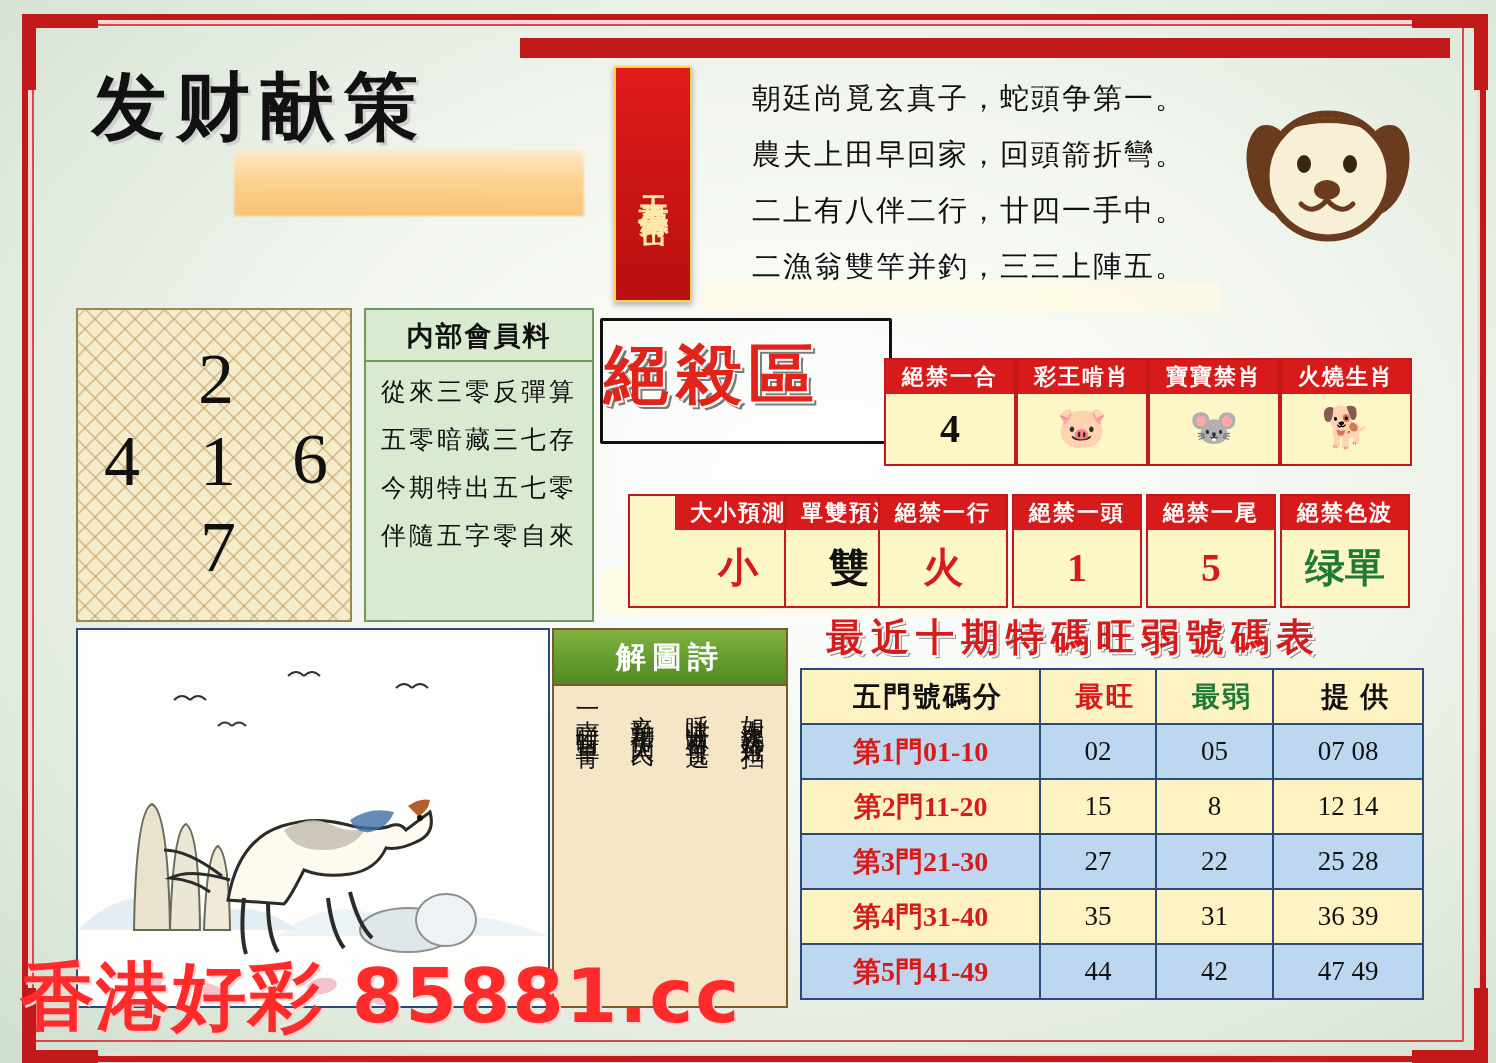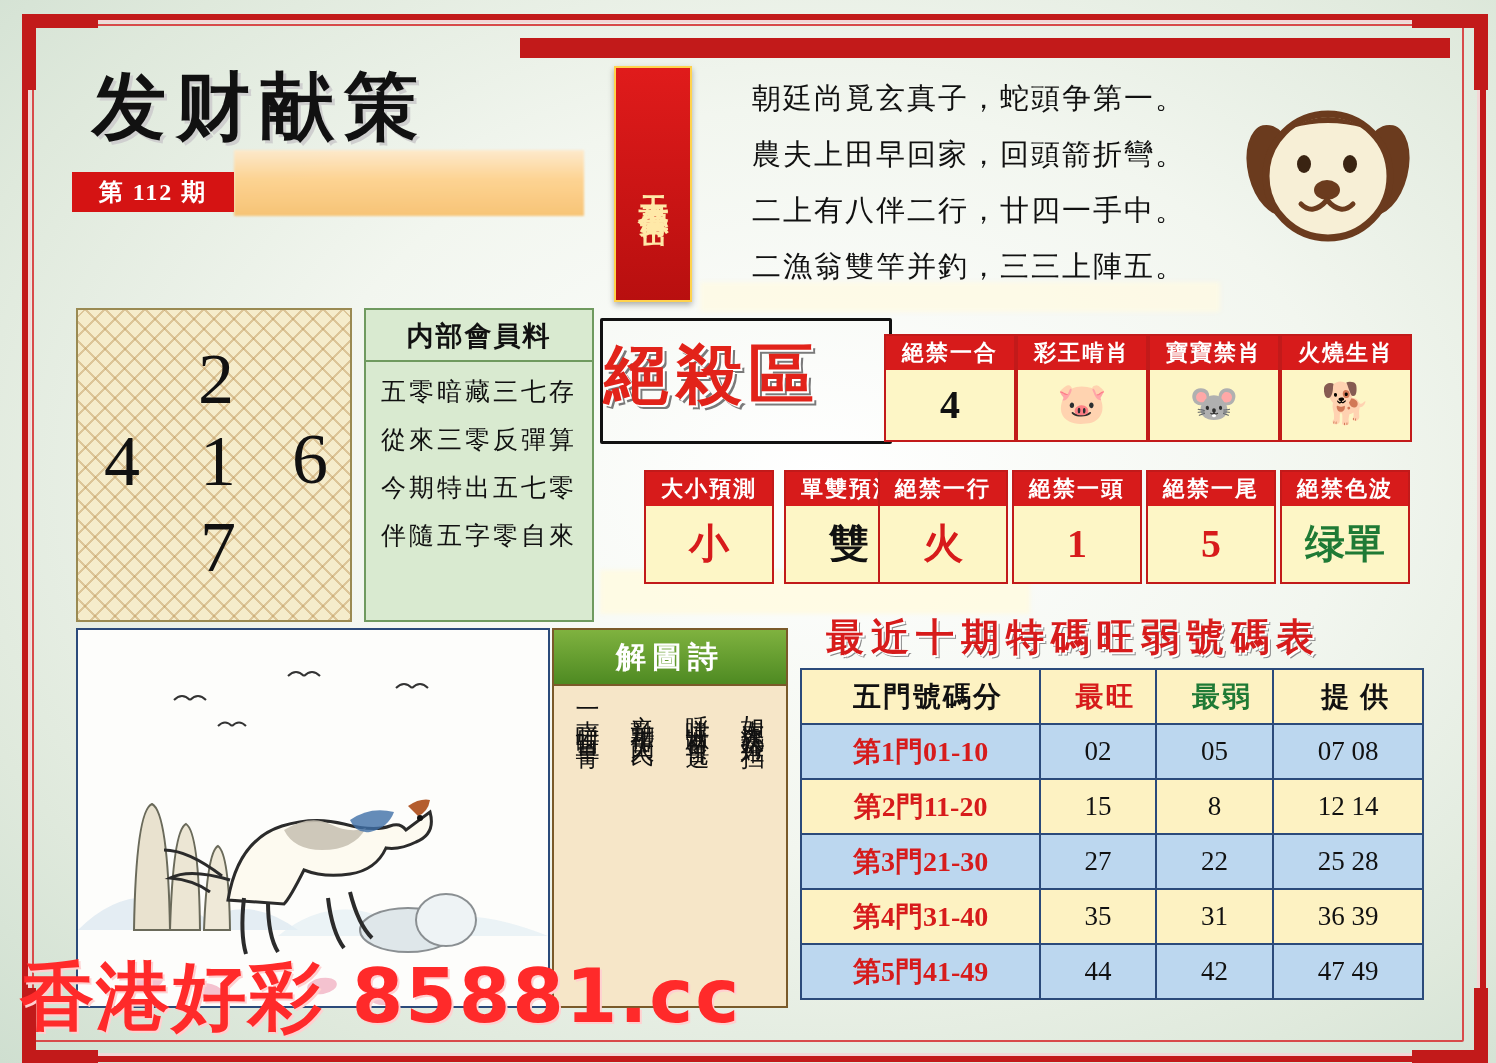--- a/index.html
+++ b/index.html
@@ -109,41 +109,41 @@
     position:absolute;left:604px;top:330px;
     font-size:66px;font-weight:bold;color:#e2231a;
     letter-spacing:6px;
     text-shadow:2px 2px 0 #fff,4px 4px 0 #7a7a7a;
     font-family:"DejaVu Serif",serif;
   }
   .juesha-box{
     position:absolute;left:600px;top:318px;width:286px;height:120px;
     border:3px solid #111;border-radius:2px;pointer-events:none;
   }
-  .cell{position:absolute;border:2px solid #c21a1a;background:#fdf6c6;}
+  .cell{position:absolute;border:2px solid #c21a1a;background:#fdf6c6;margin-top:24px;}
   .cell .hd{
     background:#d71b1b;color:#fff;font-size:22px;font-weight:bold;
     text-align:center;line-height:34px;letter-spacing:2px;white-space:nowrap;
   }
   .cell .bd{
     display:flex;align-items:center;justify-content:center;
     font-size:40px;color:#d71b1b;font-weight:bold;height:calc(100% - 36px);
   }
   .cell .bd.green{color:#1f7a35;}
   .cell .bd.dark{color:#111;}
 
   
   .r1{top:334px;height:104px;width:128px;}
   .r1.a{left:884px;}
   .r1.b{left:1016px;}
   .r1.c{left:1148px;}
   .r1.d{left:1280px;}
   
   .r2{top:470px;height:110px;width:126px;}
-  .r2.a{left:644px;}
+  .r2.a{left:628px;padding-left:45px;}
   .r2.b{left:784px;}
   .r2.c{left:878px;}
   .r2.d{left:1012px;}
   .r2.e{left:1146px;}
   .r2.f{left:1280px;}
 
   .zodiac{font-size:40px;line-height:1;}
 
   
   .picture{
@@ -219,21 +219,20 @@
   <div class="frame-inner"></div>
   <div class="corner c-tl"></div>
   <div class="corner c-tr"></div>
   <div class="corner c-bl"></div>
   <div class="corner c-br"></div>
 
   <div class="header-strip"></div>
 
   <div class="issue-bar"></div>
   <div class="title-main">发财献策</div>
-  <div class="issue-badge">第 112 期</div>
 
   <div class="tianshu">天書傳密</div>
 
   <div class="poem">
     <div>朝廷尚覓玄真子，蛇頭争第一。</div>
     <div>農夫上田早回家，回頭箭折彎。</div>
     <div>二上有八伴二行，廿四一手中。</div>
     <div>二漁翁雙竿并釣，三三上陣五。</div>
   </div>
   <div class="blurbar2"></div>
@@ -256,22 +255,22 @@
     <span class="n2">2</span>
     <span class="n4">4</span>
     <span class="n1">1</span>
     <span class="n6">6</span>
     <span class="n7">7</span>
   </div>
 
   <div class="member-box">
     <div class="member-title">内部會員料</div>
     <div class="member-lines">
+      <div>從來三零反彈算</div>
       <div>五零暗藏三七存</div>
-      <div>從來三零反彈算</div>
       <div>今期特出五七零</div>
       <div>伴隨五字零自來</div>
     </div>
   </div>
 
   <div class="juesha-box"></div>
   <div class="juesha">絕殺區</div>
 
   <div class="cell r1 a">
     <div class="hd">絕禁一合</div>

